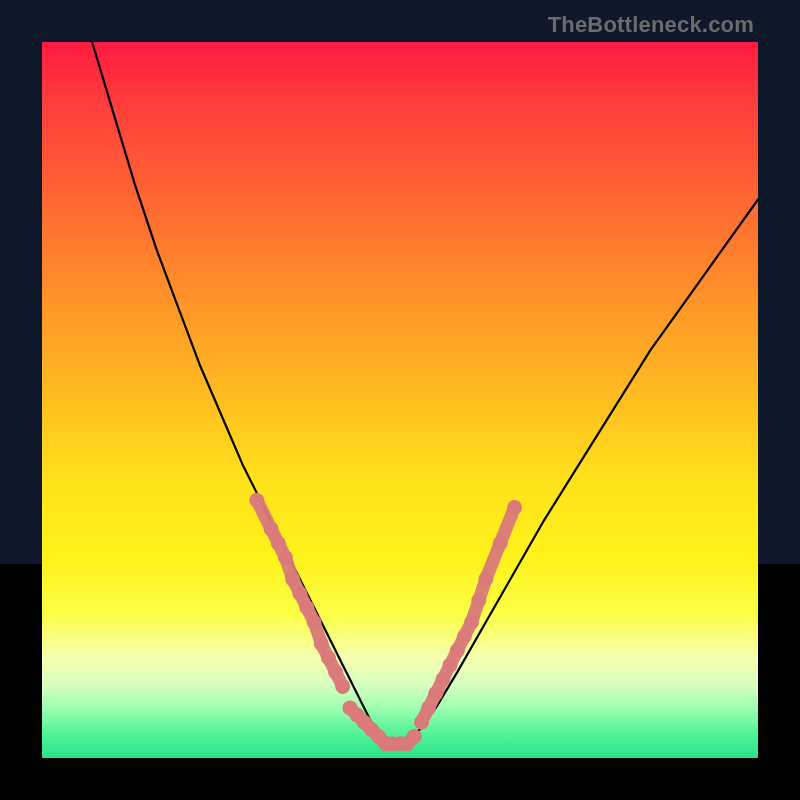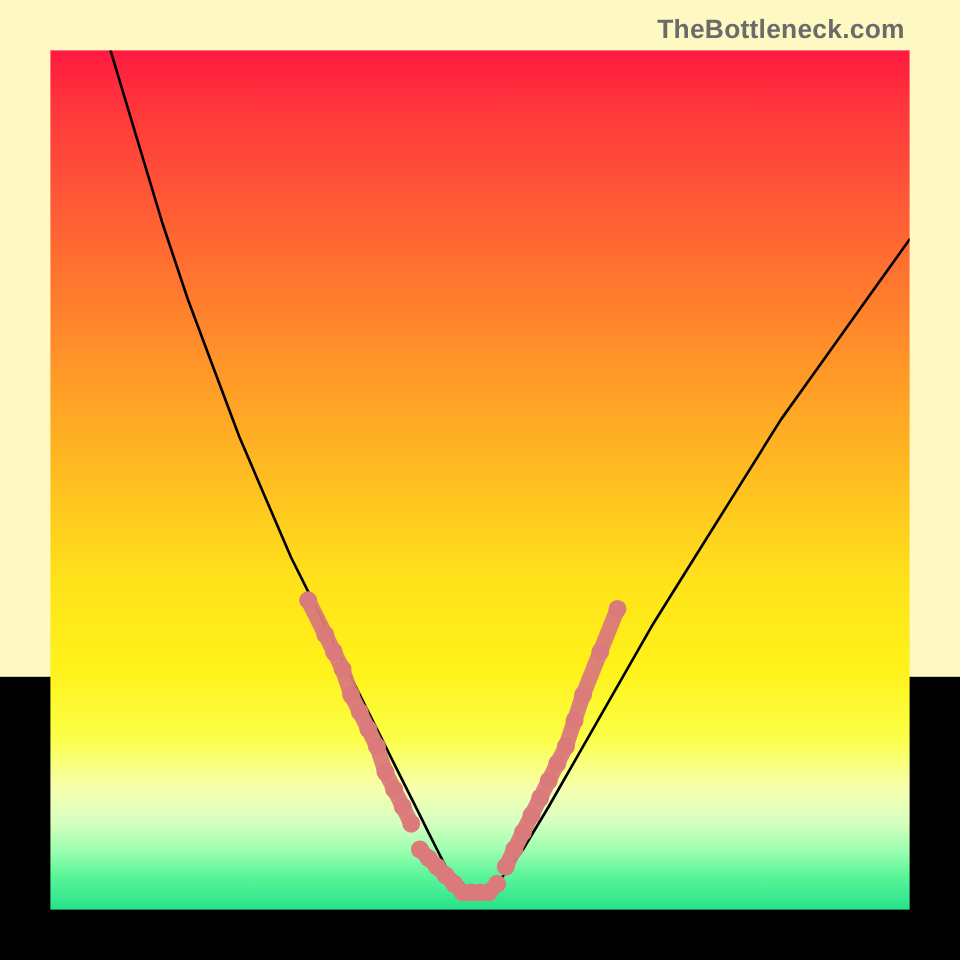--- a/index.html
+++ b/index.html
@@ -7,21 +7,21 @@
     padding: 0;
     width: 800px;
     height: 800px;
     background: #000;
     overflow: hidden;
   }
   .frame {
     position: relative;
     width: 800px;
     height: 564px;
-    background: #fef9c3;
+    background: #0f172a;
   }
   .plot-area {
     position: absolute;
     left: 42px;
     top: 42px;
     width: 716px;
     height: 716px;
     background: linear-gradient(to bottom,
       #ff1a40 0%,
       #ff3b3b 8%,

